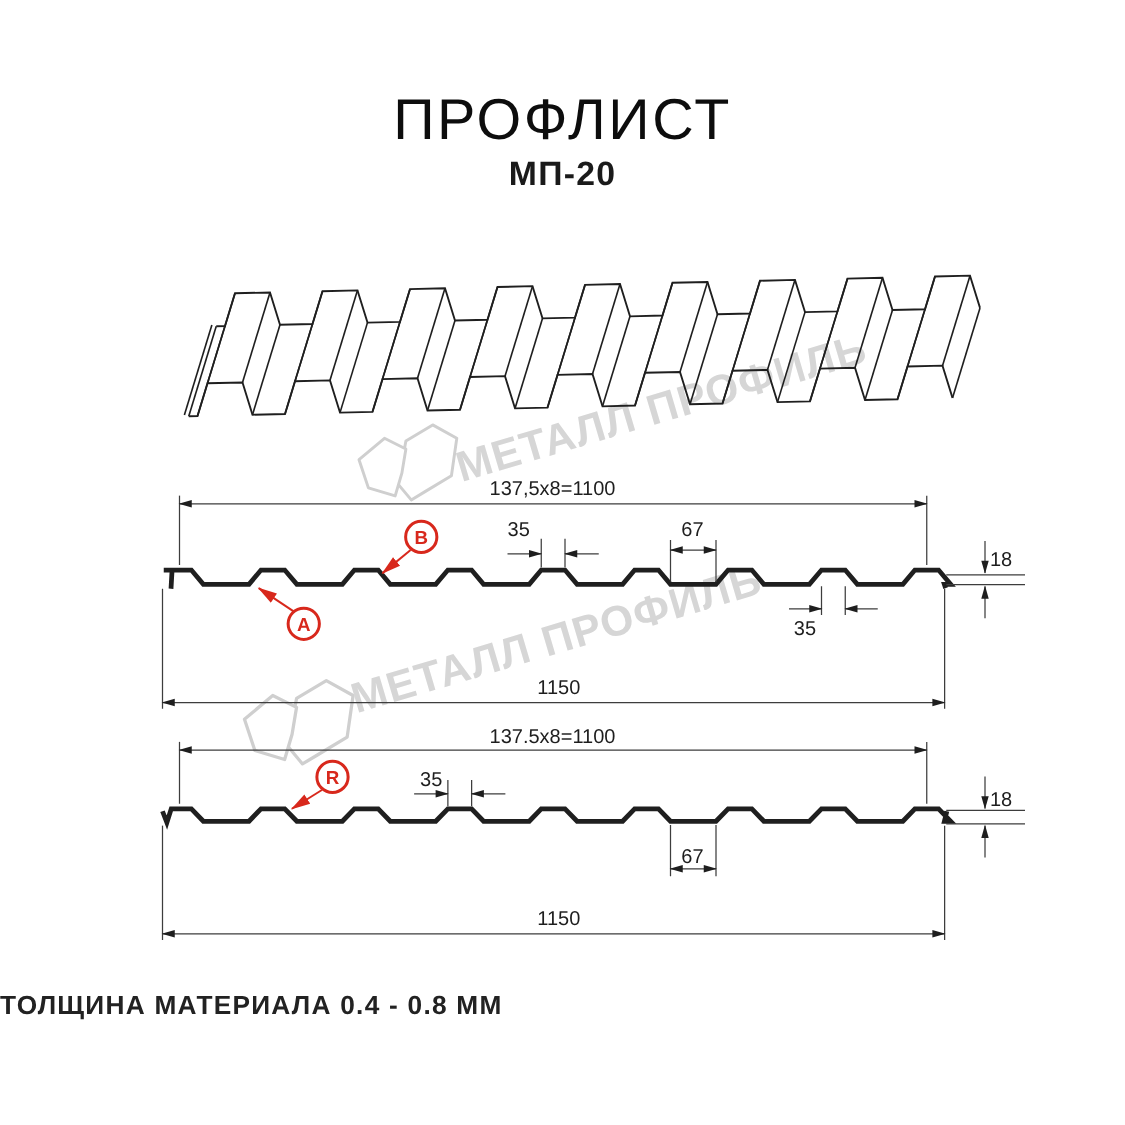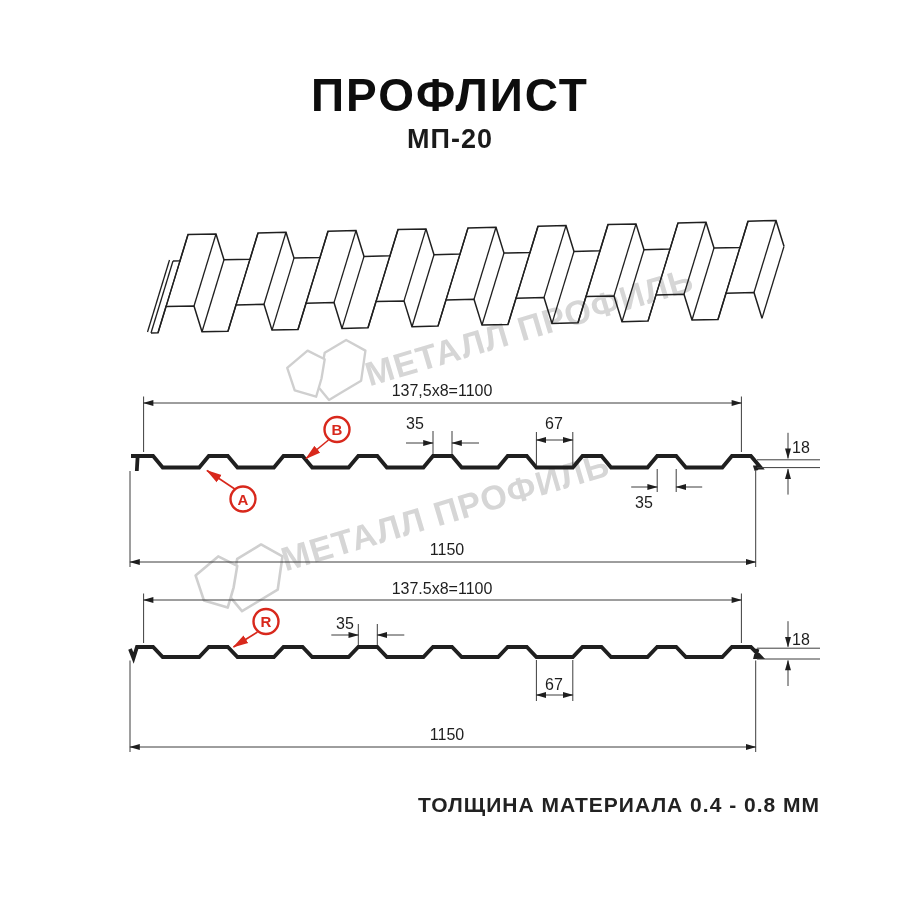--- a/index.html
+++ b/index.html
@@ -1,22 +1,22 @@
 <!DOCTYPE html>
 <html><head>
 <meta charset="utf-8">
 <style>
   html,body{margin:0;padding:0;background:#fff;}
   #stage{position:relative;width:900px;height:900px;background:#ffffff;overflow:hidden;
          font-family:"Liberation Sans",sans-serif;}
   .title{position:absolute;left:0;top:72px;width:900px;text-align:center;
-         font-size:46px;font-weight:700;letter-spacing:2px;color:#0d0d0d;line-height:1;}
+         font-size:46px;font-weight:400;letter-spacing:2px;color:#0d0d0d;line-height:1;}
   .subtitle{position:absolute;left:0;top:126px;width:900px;text-align:center;
          font-size:27px;font-weight:700;letter-spacing:1px;color:#1a1a1a;line-height:1;}
-  .footer-note{position:absolute;left:0;top:794px;width:820px;text-align:right;
+  .footer-note{position:absolute;left:0;top:794px;width:820px;text-align:left;
          font-size:21px;font-weight:700;letter-spacing:1px;color:#222;line-height:1;}
   .wm-text{position:absolute;white-space:nowrap;font-size:34px;font-weight:700;
          color:#d6d6d6;letter-spacing:1px;line-height:40px;height:40px;
          transform-origin:0 50%;transform:rotate(-16.5deg);}
   #wm1{left:366px;top:355px;}
   #wm2{left:282px;top:540px;}
   .wm-logo{position:absolute;}
   #logo1{left:284px;top:336px;}
   #logo2{left:192px;top:540px;}
   #art{position:absolute;left:0;top:0;z-index:3;}

